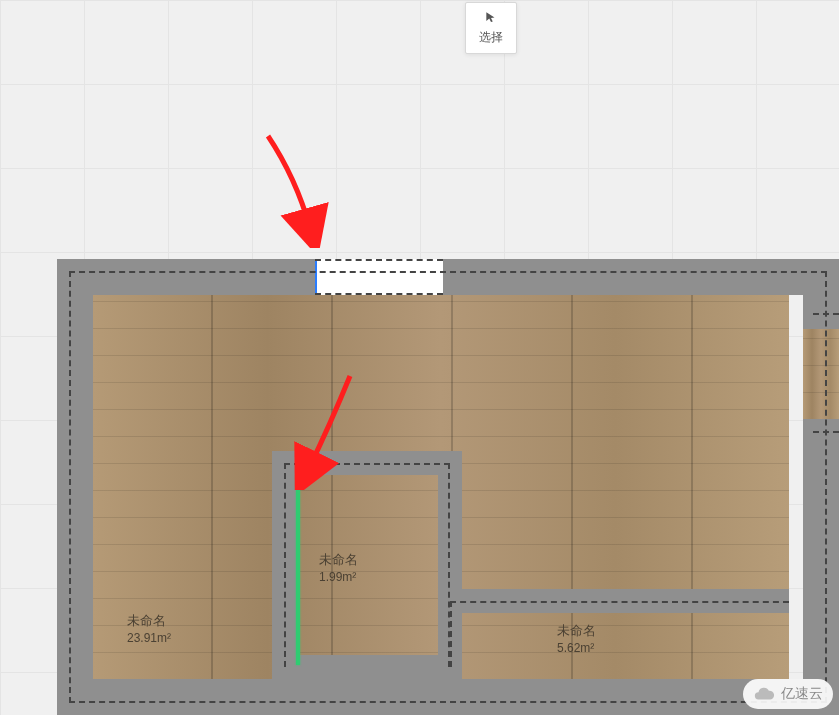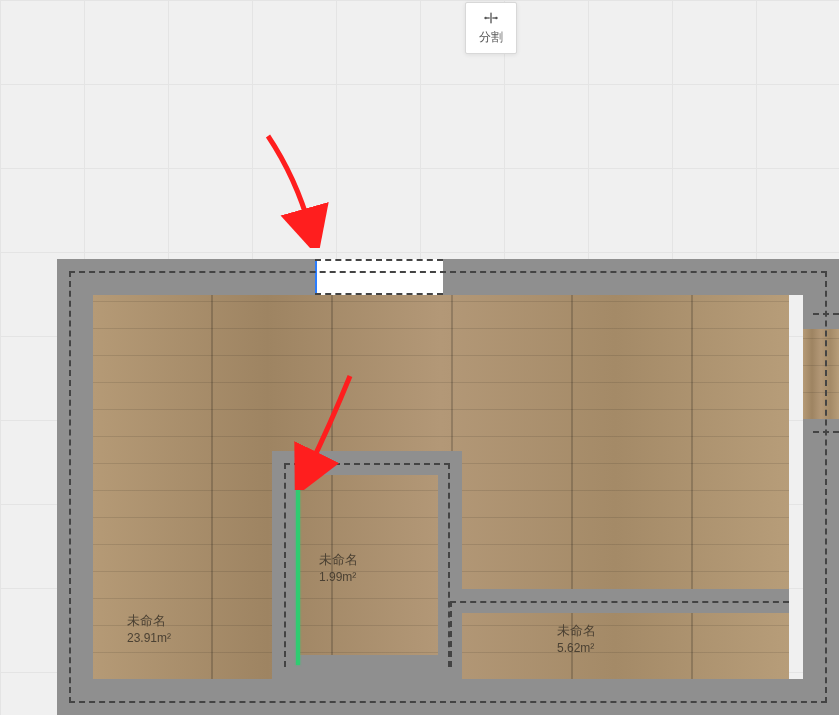--- a/index.html
+++ b/index.html
@@ -44,29 +44,25 @@
 </style>
 </head>
 <body>
 
 <div class="canvas">
   <div class="grid"></div>
 
   <div class="toolbar">
     <div class="tool">
       <span class="ico">
-        <svg width="16" height="14" viewBox="0 0 24 20">
-            <circle cx="4" cy="10" r="2" fill="#555"></circle>
-            <circle cx="20" cy="10" r="2" fill="#555"></circle>
-            <rect x="11" y="2" width="2" height="16" fill="#555"></rect>
-            <rect x="6" y="9" width="4" height="2" fill="#555"></rect>
-            <rect x="14" y="9" width="4" height="2" fill="#555"></rect>
+        <svg width="14" height="14" viewBox="0 0 24 24">
+            <path fill="#555" d="M4 2l14 9-6 1 3 6-3 1-3-6-5 4z"></path>
           </svg>
       </span>
-      <span>分割</span>
+      <span>选择</span>
     </div>
   </div>
 
   <div class="plan">
     <div class="floor f-main"></div>
     <div class="floor f-right"></div>
 
     <div class="wall-outer wo-top"></div>
     <div class="wall-outer wo-left"></div>
     <div class="wall-outer wo-bot"></div>
@@ -112,13 +108,19 @@
   </svg>
   <svg class="arrow" style="left:290px;top:370px" width="80" height="120">
     <defs>
         <marker id="ah2" markerWidth="12" markerHeight="12" refX="4" refY="5" orient="auto">
           <path d="M0,0 L10,5 L0,10 z" fill="#ff1e1e"></path>
         </marker>
       </defs>
     <path d="M60,6 Q40,55 18,100" stroke="#ff1e1e" stroke-width="5" fill="none" marker-end="url(#ah2)"></path>
   </svg>
 
+  <div class="watermark">
+    <svg viewBox="0 0 24 24">
+        <path fill="#bbb" d="M19 18H6a4 4 0 010-8 6 6 0 0111.3-1.5A4.5 4.5 0 0119 18z"></path>
+      </svg>
+    <span>亿速云</span>
+  </div>
 </div>
 
 </body></html>

